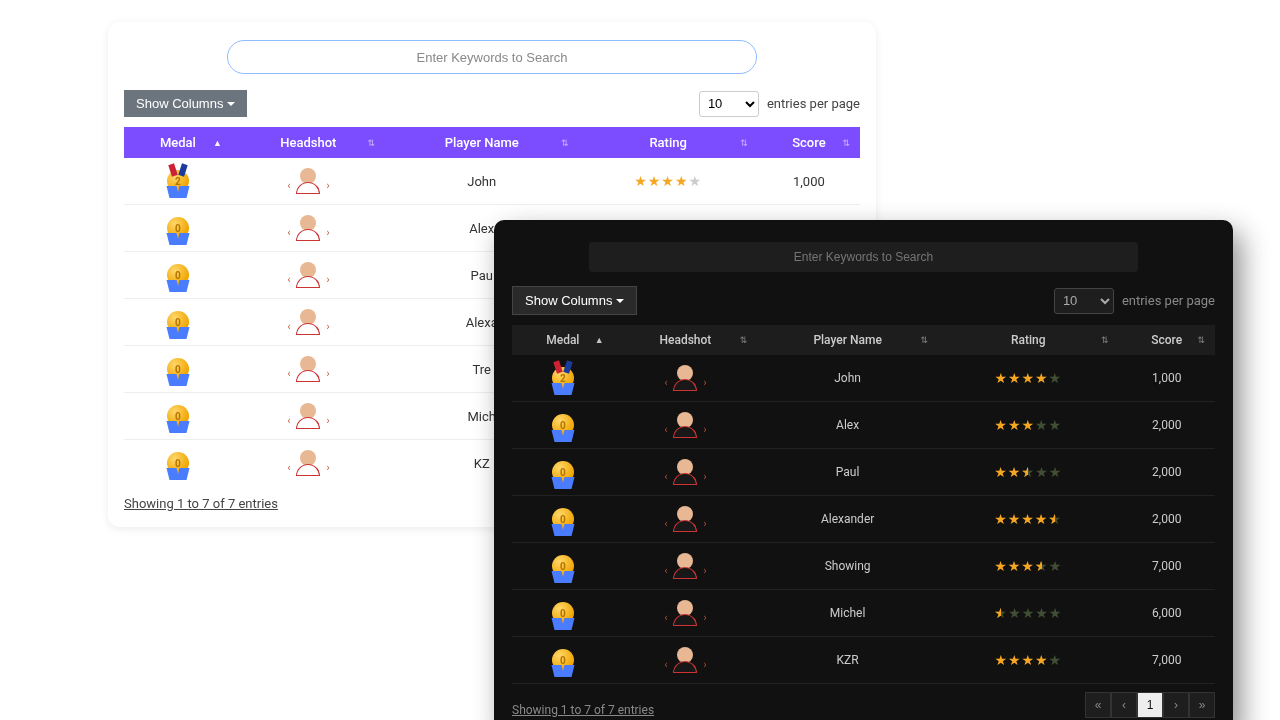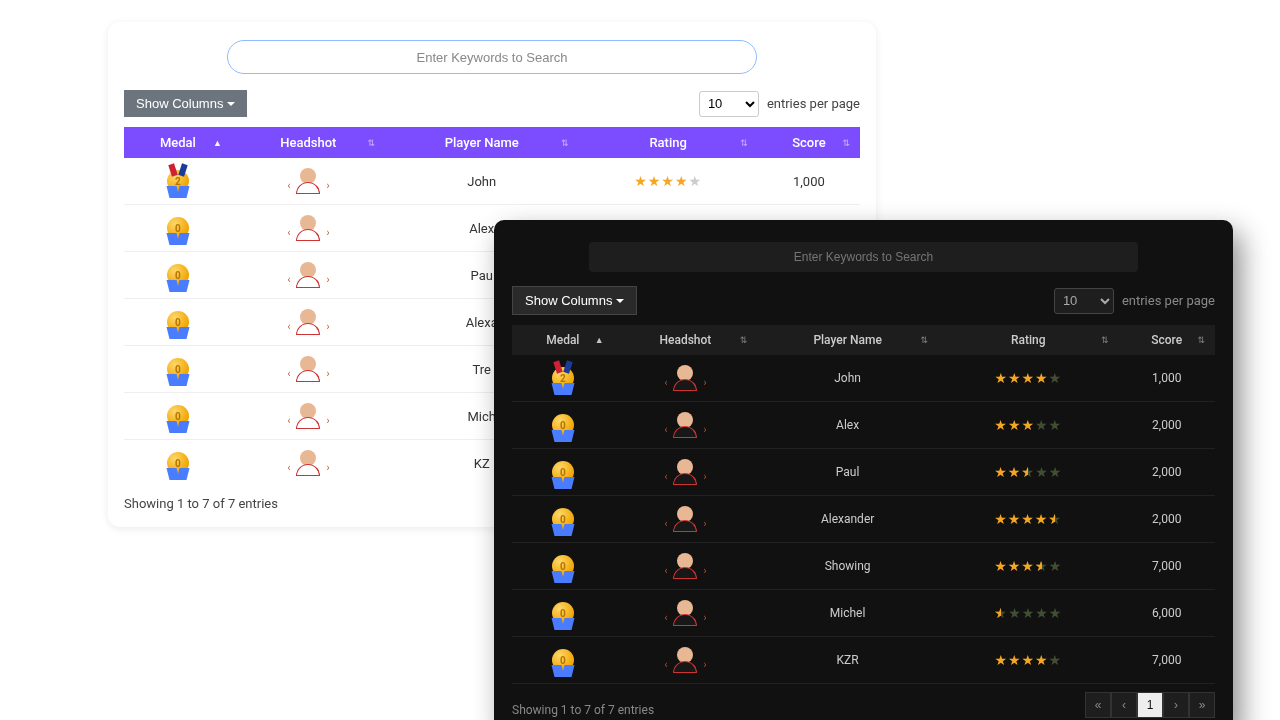--- a/index.html
+++ b/index.html
@@ -13,21 +13,21 @@
   .btn-showcol { background:#6c757d; color:#fff; border:none; padding:6px 12px; border-radius:0; font-size:13px; cursor:pointer; }
   .entries-wrap { display:flex; align-items:center; gap:8px; font-size:13px; color:#444; }
   .entries-sel { width:60px; height:26px; border:1px solid #ccc; border-radius:3px; font-size:13px; padding:0 4px; background:#fff; }
 
   .table { width:100%; border-collapse:collapse; font-size:13px; }
   .thead-light th { background:#7c4dff; color:#fff; font-weight:500; padding:8px 6px; text-align:center; position:relative; }
   .sort-ic { position:absolute; right:10px; top:50%; transform:translateY(-50%); font-size:9px; opacity:.56; line-height:1; }
   .sort-ic.asc { opacity:.95; }
   .table td { border-bottom:1px solid #eee; padding:10px 6px; text-align:center; color:#333; }
   .light-card .table tr:last-child td { border-bottom:none; }
-  .showing { margin-top:10px; font-size:13px; color:#444; }
+  .showing { margin-top:10px; font-size:13px; color:#444;text-decoration:underline; }
 
   
   .medal { width:22px; height:22px; margin:0 auto; position:relative; }
   .medal .disc { width:22px; height:22px; border-radius:50%; background:radial-gradient(circle at 35% 30%,#ffd76b,#f0a500 70%); display:flex; align-items:center; justify-content:center; font-size:10px; color:#b37400; font-weight:700; }
   .medal .rib { position:absolute; top:16px; width:10px; height:12px; background:#4a7cff; }
   .medal .rib.l { left:1px; transform:skewX(14deg); }
   .medal .rib.r { right:1px; transform:skewX(-14deg); }
   .medal.striped::before{ content:""; position:absolute; top:-6px; left:3px; width:6px; height:12px; background:#c23; transform:rotate(-18deg); }
   .medal.striped::after{ content:""; position:absolute; top:-6px; right:3px; width:6px; height:12px; background:#1a3b9c; transform:rotate(18deg); }
 

